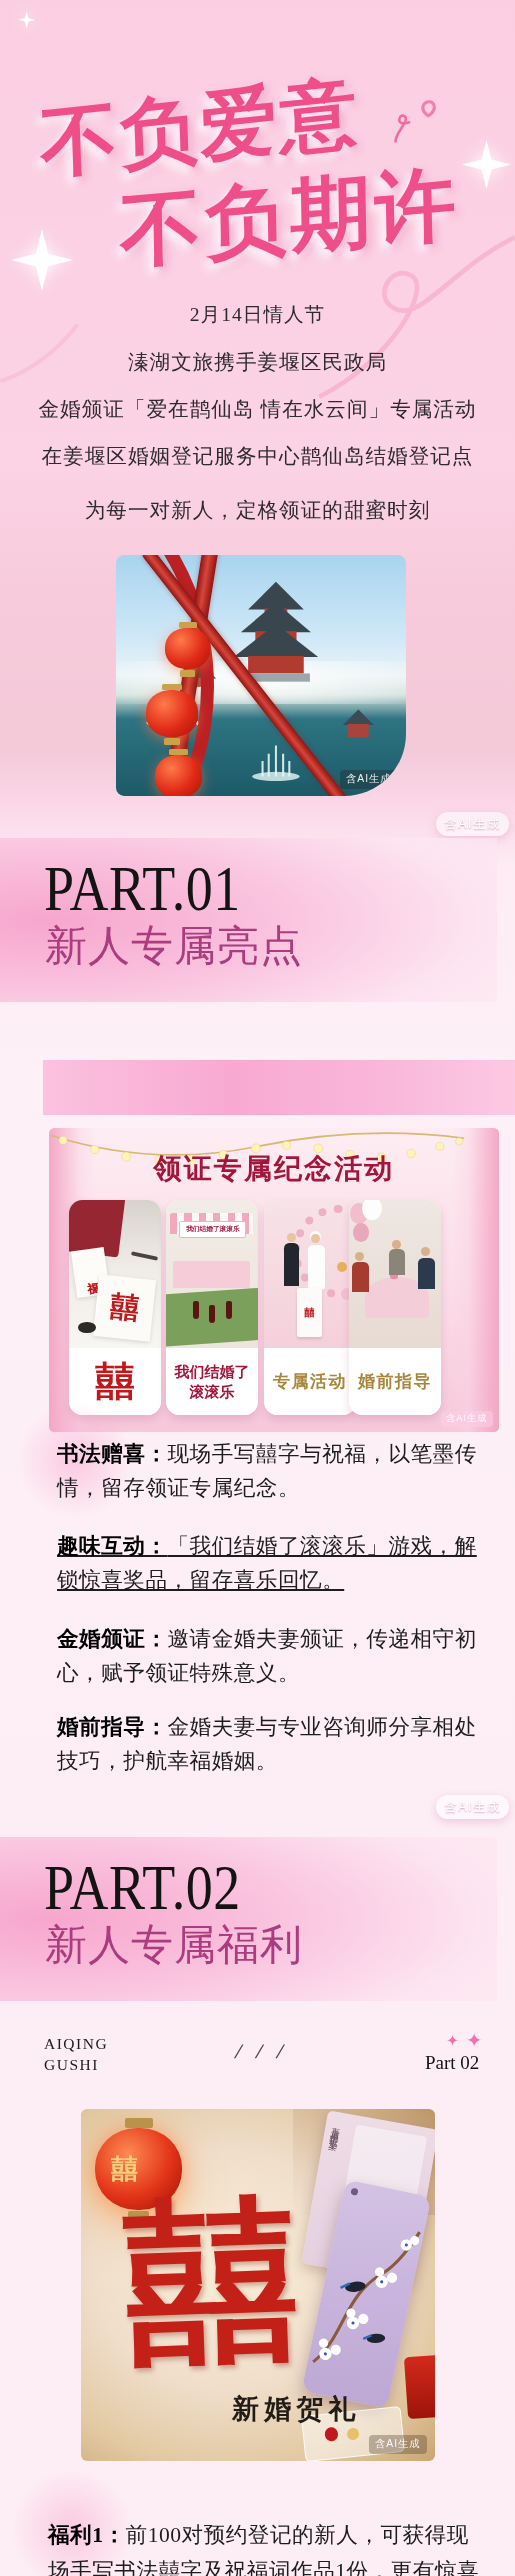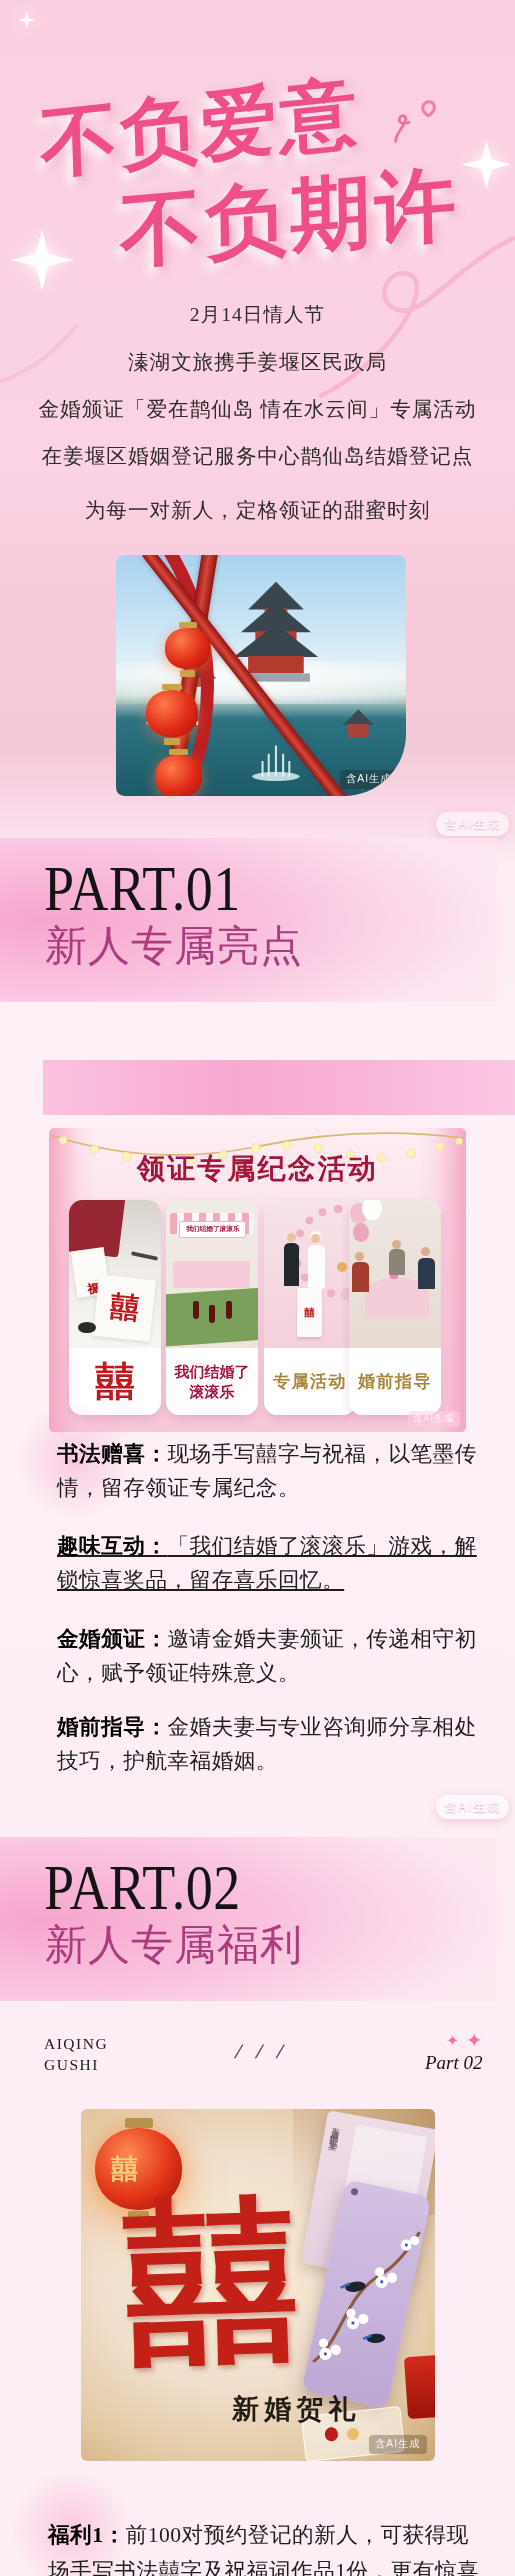--- a/index.html
+++ b/index.html
@@ -35,21 +35,21 @@
   
   .part-band{position:absolute;left:0;width:497px;height:164px;
     background:radial-gradient(135% 125% at 10% 50%,#f7a6cd 0%,#fac5e0 36%,#fde6f1 66%,rgba(253,240,246,0) 100%);}
   .kicker{position:absolute;left:44px;font-family:"Liberation Serif","DejaVu Serif",serif;font-size:54px;color:#141414;
     letter-spacing:0.5px;line-height:1;transform:scaleY(1.16);transform-origin:top left;}
   .part-cn{position:absolute;left:45px;font-family:"Liberation Serif","DejaVu Serif",serif;font-size:42px;color:#ac3c80;
     letter-spacing:1px;line-height:1.05;font-weight:500;}
   .rose-strip{position:absolute;left:43px;top:1060px;width:472px;height:55px;
     background:linear-gradient(90deg,#fbc2df,#f8a9d2 40%,#f9b7da 72%,#fbc9e3);}
   
-  .banner{left:49px;top:1128px;width:417px;height:304px;border-radius:5.2px;overflow:hidden;
+  .banner{left:49px;top:1128px;width:450px;height:304px;border-radius:5.2px;overflow:hidden;
     background:linear-gradient(180deg,#fdedf2 0%,#fbdce8 55%,#f6c8da 100%);}
   .curtain{position:absolute;top:0;width:47px;height:100%;}
   .curtain.l{left:0;background:linear-gradient(90deg,rgba(243,164,194,.95),rgba(250,210,227,.45) 65%,rgba(250,210,227,0));}
   .curtain.r{right:0;background:linear-gradient(270deg,rgba(243,164,194,.95),rgba(250,210,227,.45) 65%,rgba(250,210,227,0));}
   .banner-title{position:absolute;left:0;top:21.6px;width:100%;text-align:center;font-size:28px;font-weight:700;
     color:#a3163c;letter-spacing:2.1px;}
   .bcard{position:absolute;top:72px;width:92px;height:215px;border-radius:13.4px;overflow:hidden;background:#fff;
     box-shadow:0 4.1px 8.2px rgba(190,110,150,.28);}
   .bph{position:relative;height:148px;overflow:hidden;}
   .blbl{height:67px;display:flex;flex-direction:column;align-items:center;justify-content:center;background:#fff;}
@@ -60,21 +60,21 @@
     font-size:9.3px;padding:1.5px 5.2px;border-radius:4.1px;letter-spacing:1px;}
   
   .item{position:absolute;left:57px;width:420px;font-size:21.6px;line-height:34px;color:#1d1d1d;letter-spacing:0.5px;}
   .item b{color:#000;}
   .benefit{left:48px;width:433px;line-height:36px;}
   .blob{position:absolute;border-radius:50%;background:radial-gradient(circle,rgba(248,170,206,.55),rgba(248,170,206,0) 70%);}
   
   .caps{position:absolute;left:44px;top:2034px;font-family:"Liberation Serif",serif;font-size:15.5px;letter-spacing:1.5px;
     color:#1b1b1b;line-height:20.6px;}
   .slashes{position:absolute;left:236px;top:2041px;font-size:18.5px;color:#4a4a4a;letter-spacing:5.2px;transform:skewX(-18deg);}
-  .part-label{position:absolute;left:425px;top:2052px;font-family:"Liberation Serif",serif;font-style:italic;font-size:19px;color:#141414;}
+  .part-label{position:absolute;left:425px;top:2052px;font-family:"Liberation Serif",serif;font-size:19px;color:#141414;}
   .pink-spark{position:absolute;color:#f470ac;font-size:15.5px;}
   
   .photo2{left:81px;top:2109px;width:354px;height:352px;border-radius:6.2px;overflow:hidden;
     background:radial-gradient(85% 75% at 42% 46%,#f8eed6 0%,#f0decb 45%,#e2c9a2 75%,#c9a470 100%);}
   .lantern2{position:absolute;left:14.4px;top:18.5px;width:87px;height:82px;border-radius:48%;
     background:radial-gradient(circle at 38% 32%,#ff8a52,#e23418 55%,#a00f06);
     box-shadow:0 15.5px 41px rgba(255,150,60,.55),0 0 20.6px rgba(255,120,50,.5);}
   .lantern2:before{content:"";position:absolute;left:34%;top:-9.3px;width:32%;height:9.3px;background:#b8934b;border-radius:2.1px;}
   .lantern2:after{content:"";position:absolute;left:38%;bottom:-11.3px;width:24%;height:10.3px;background:#b8934b;border-radius:2.1px;}
   .lant-xi{position:absolute;left:30px;top:42px;font-size:27px;color:#f6cf7d;font-weight:700;}

